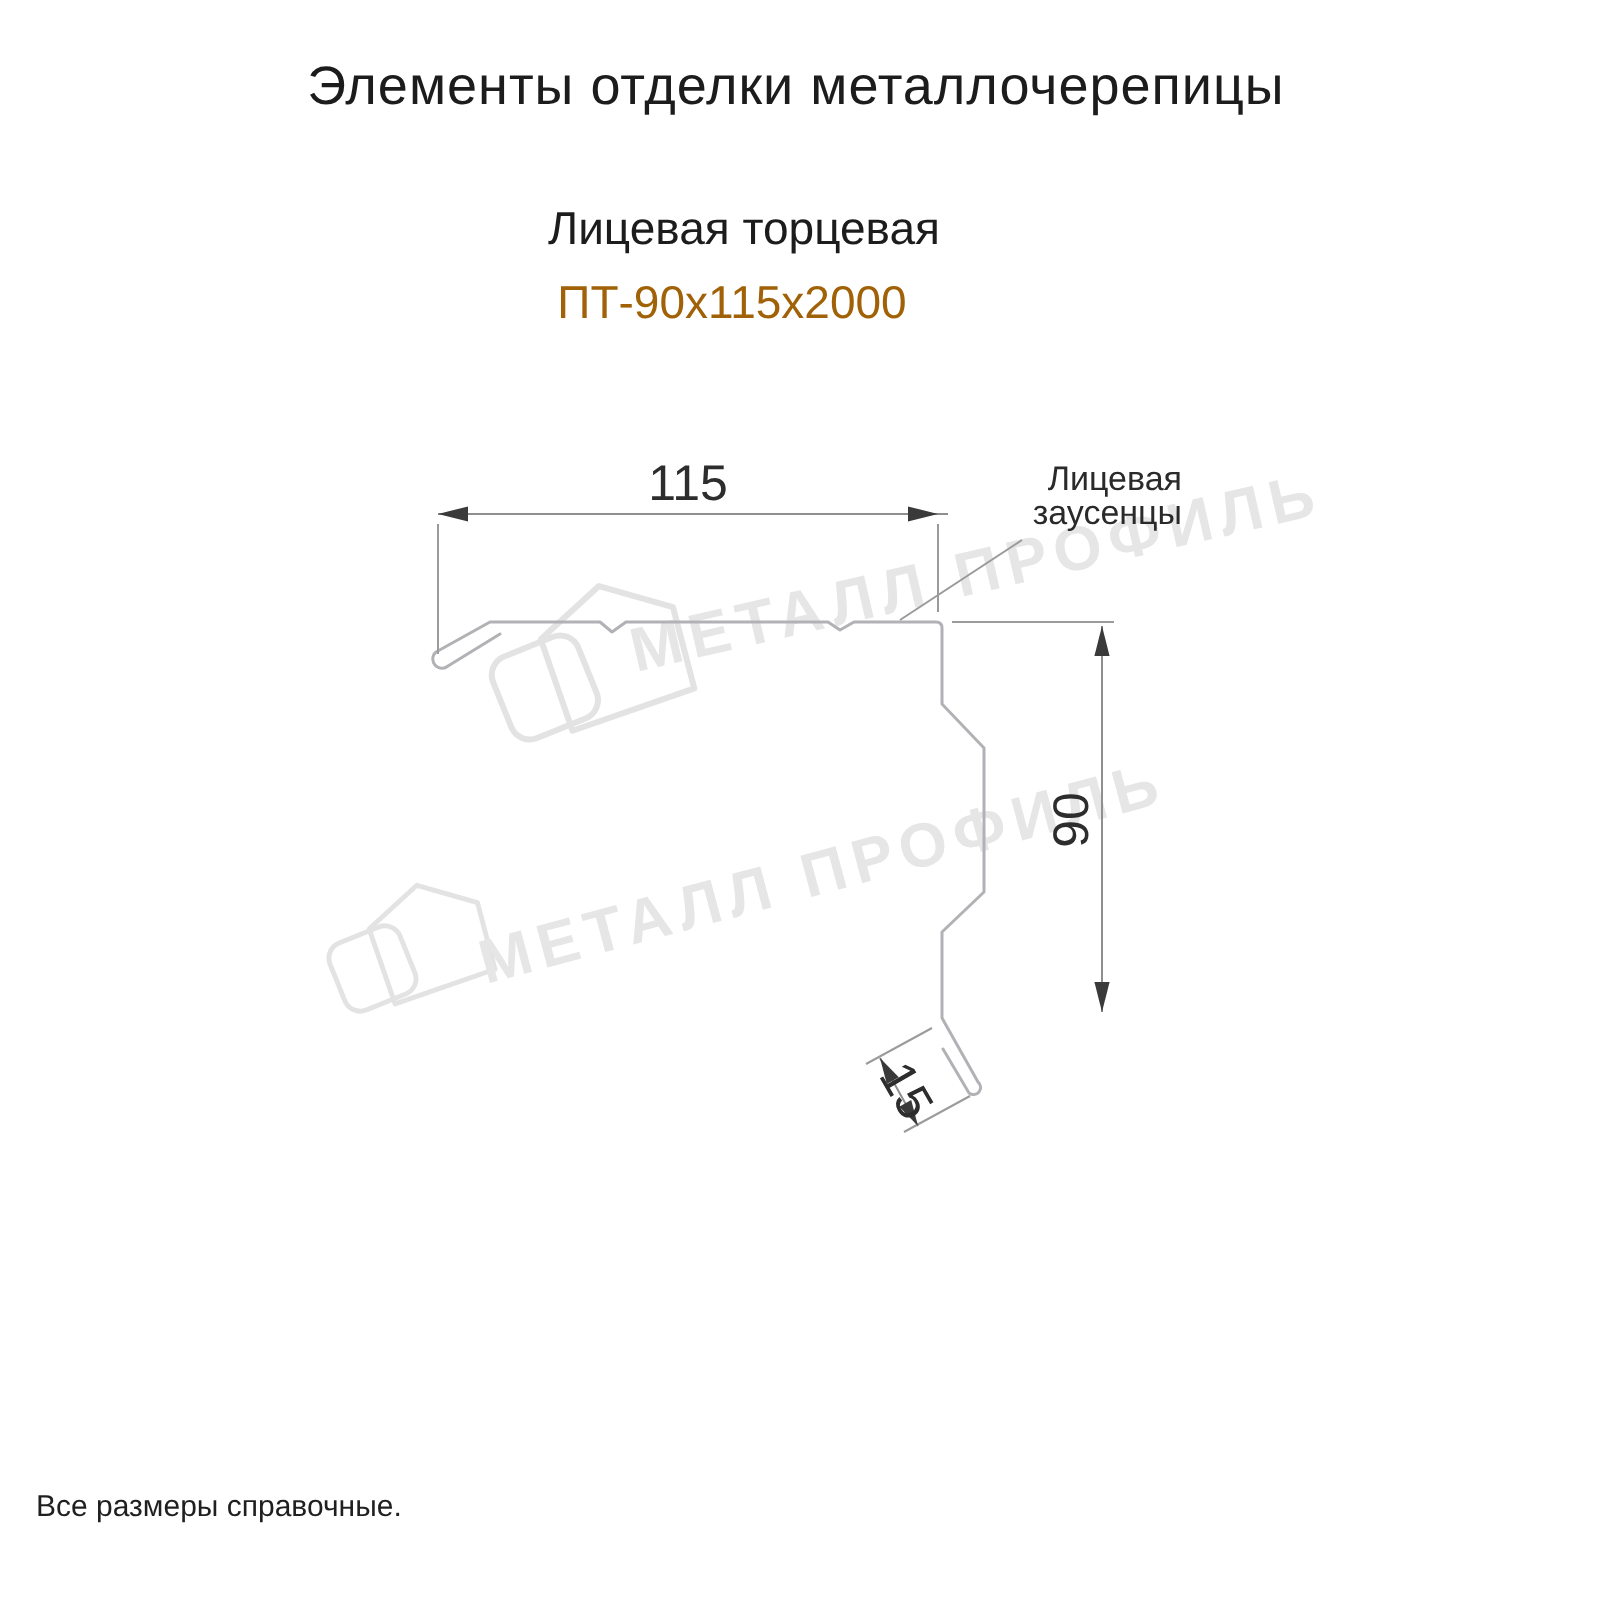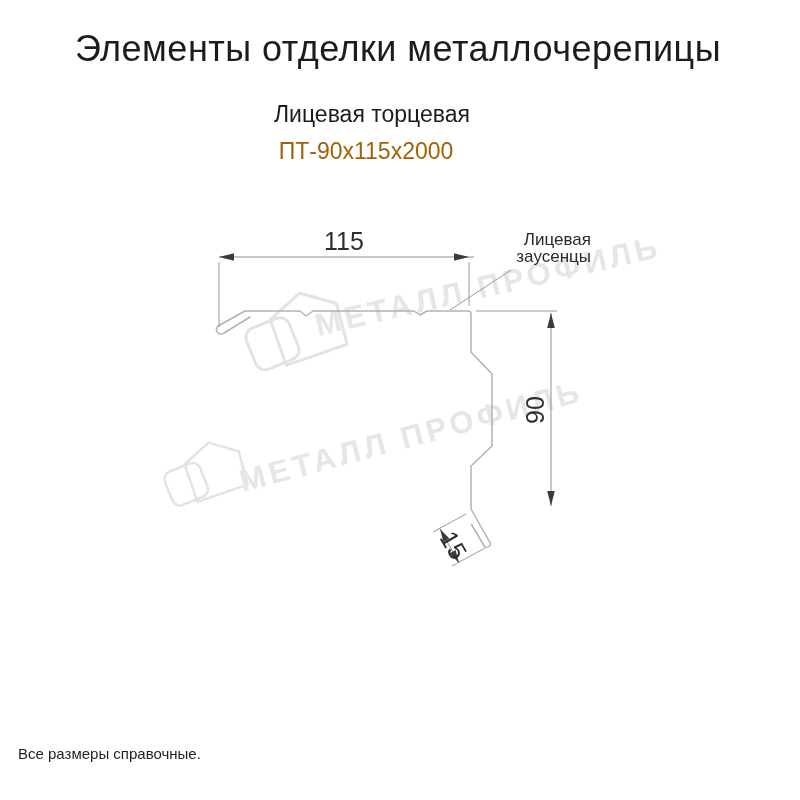--- a/index.html
+++ b/index.html
@@ -4,21 +4,21 @@
 <style>
   html,body{margin:0;padding:0;}
   body{
     width:800px;height:800px;background:#ffffff;
     font-family:"Liberation Sans","DejaVu Sans",sans-serif;
     color:#1c1c1c;position:relative;overflow:hidden;
   }
   .page{position:absolute;inset:0;}
   .abs{position:absolute;}
   .centered{transform:translateX(-50%);white-space:nowrap;}
-  .title{left:398px;top:28px;font-size:36px;letter-spacing:.5px;color:#1c1c1c;}
+  .title{left:398px;top:28px;font-size:27px;letter-spacing:.5px;color:#1c1c1c;}
   .subtitle{left:372px;top:101px;font-size:23px;color:#1c1c1c;}
   .code{left:366px;top:138px;font-size:23px;color:#a16207;}
   .face-label{
     left:505px;top:231px;width:86px;text-align:right;
     font-size:17px;line-height:17px;color:#2a2a2a;
   }
   .drawing{position:absolute;left:0;top:0;}
   .footer{left:18px;top:744px;font-size:15px;line-height:20px;color:#1f1f1f;}
   .wm-text{font-weight:bold;letter-spacing:4px;font-size:31px;fill:#e6e6e6;}
   .wm-shape{stroke:#e3e3e3;fill:none;stroke-width:3;stroke-linejoin:round;}

